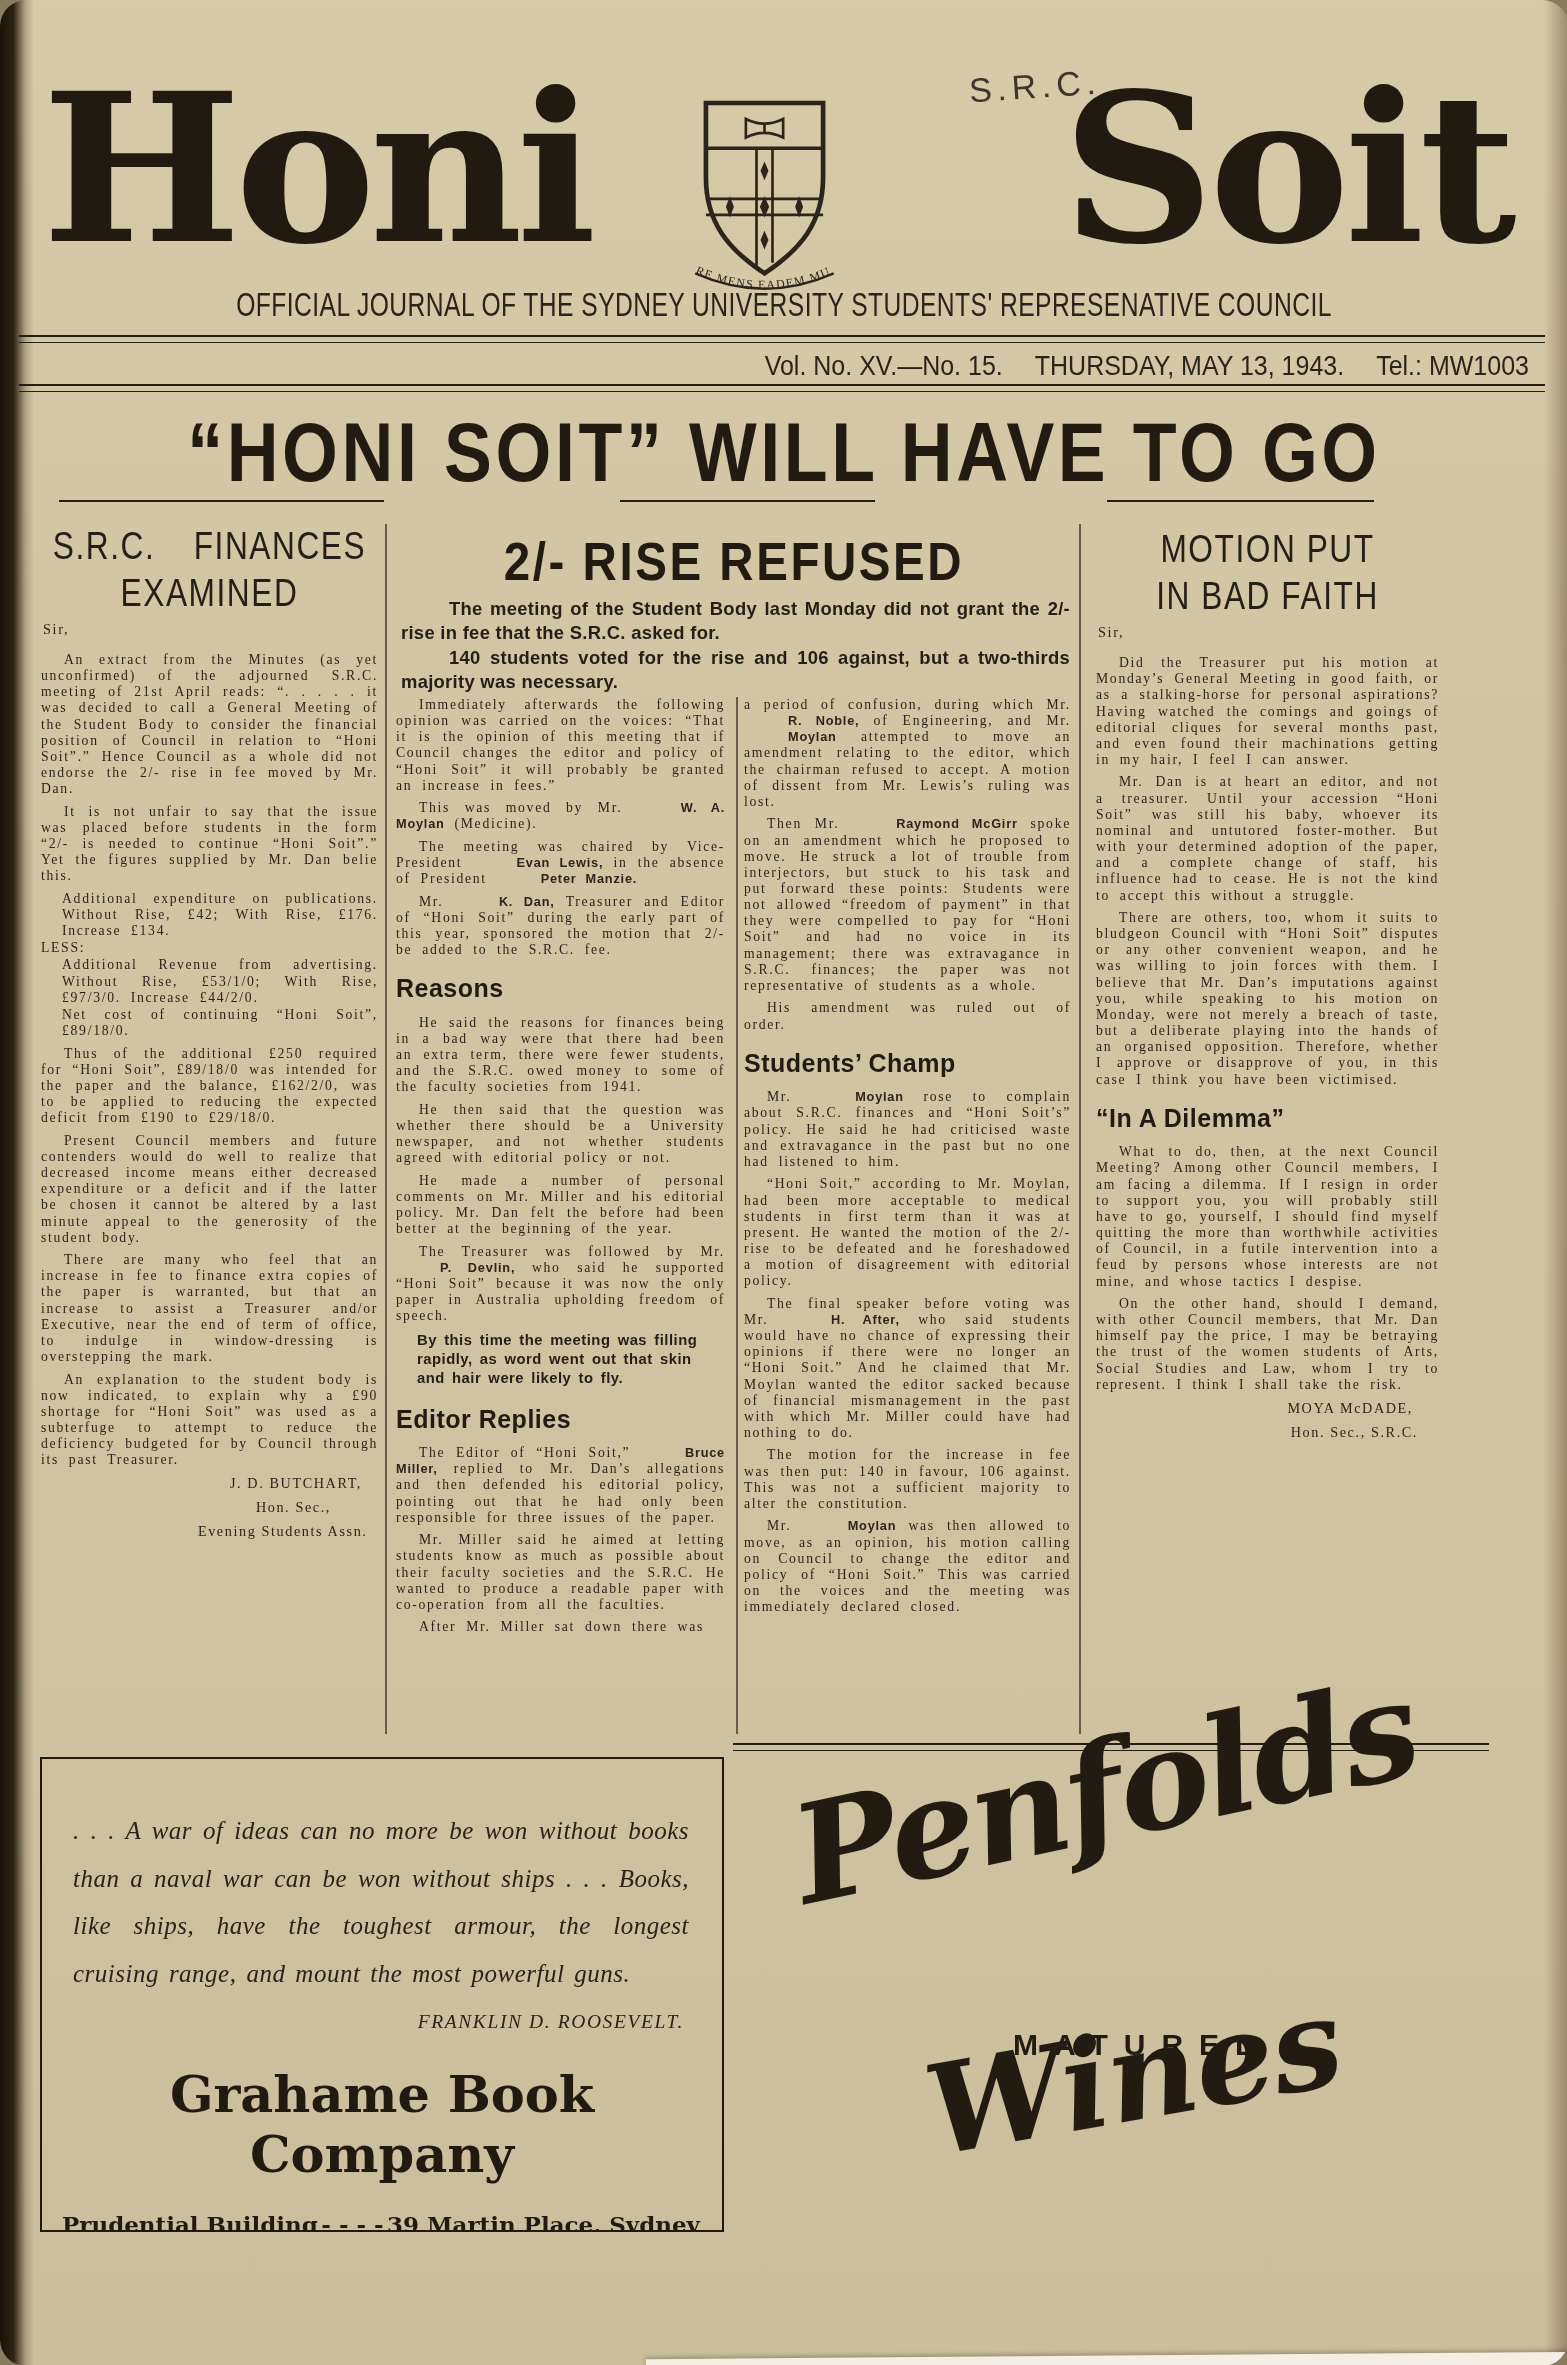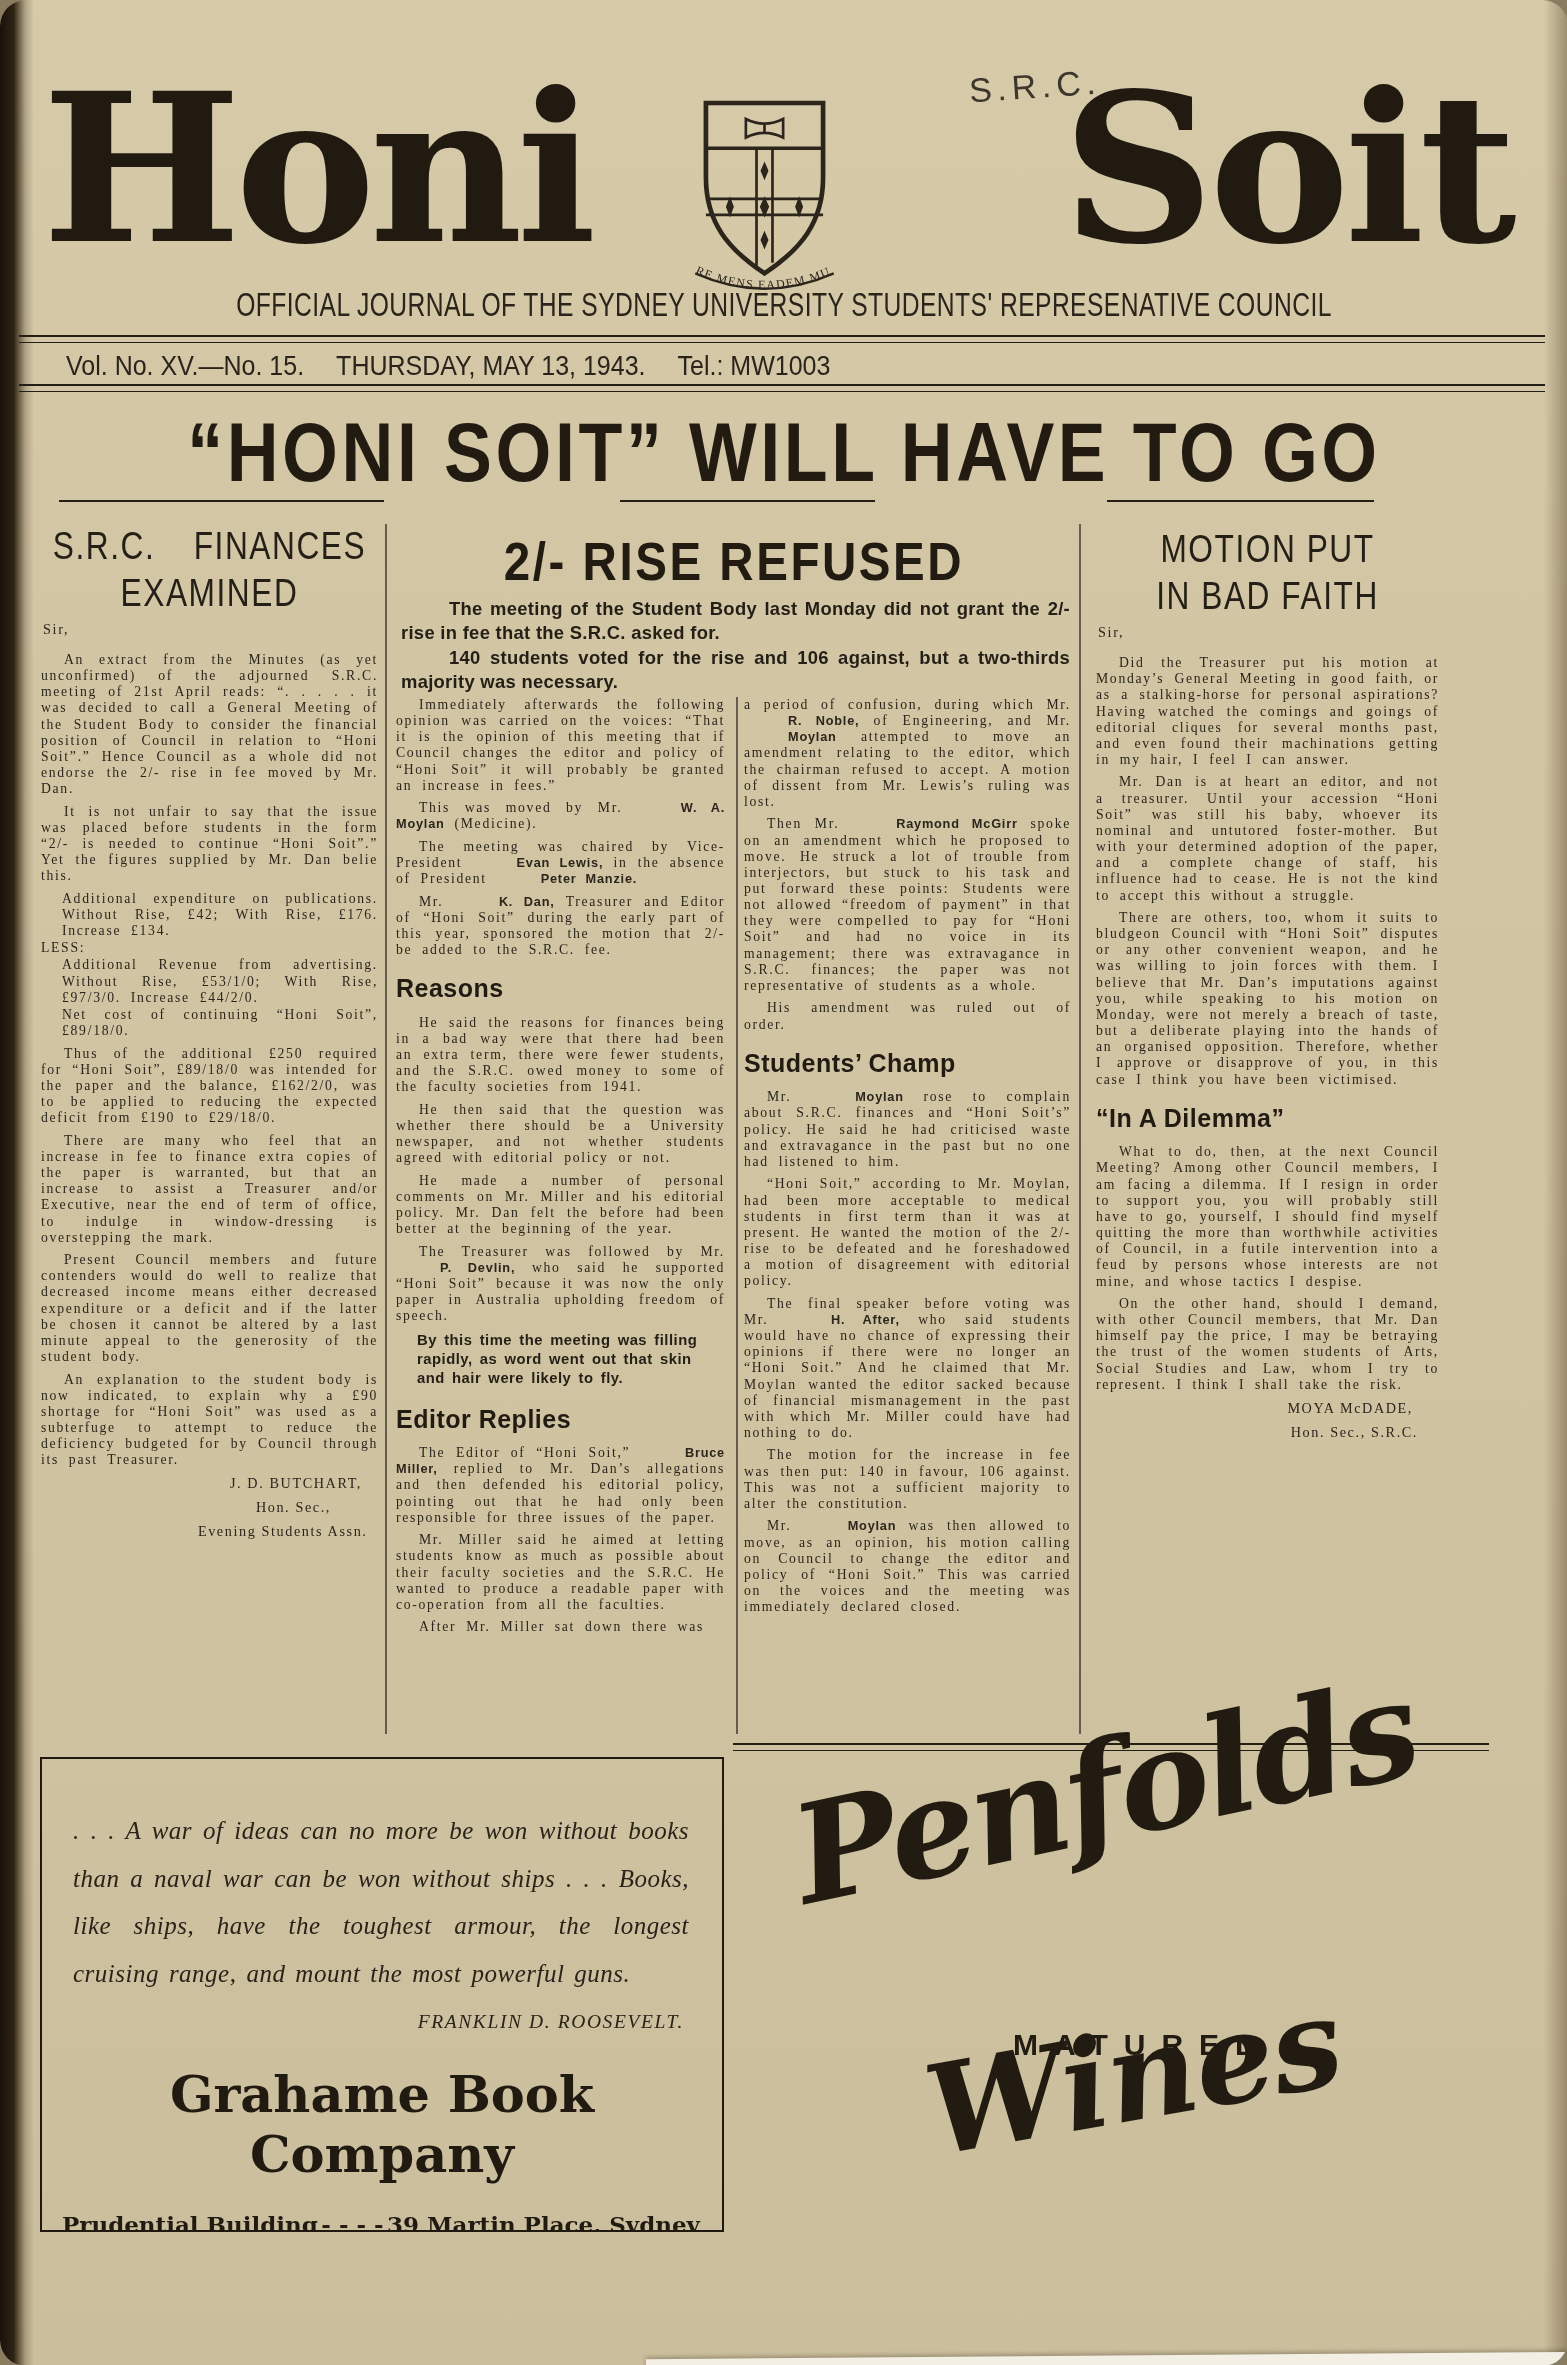--- a/index.html
+++ b/index.html
@@ -18,22 +18,22 @@
   .blackletter{font-family:"DejaVu Serif",serif;font-weight:bold;color:#201a10;}
   .m-honi{position:absolute;left:42px;top:63px;font-size:211px;line-height:1;letter-spacing:-6.3px;transform:scaleY(.98);}
   .m-soit{position:absolute;left:1062px;top:63px;font-size:211px;line-height:1;letter-spacing:-5.3px;transform:scaleY(.98);}
   .m-src{position:absolute;left:969px;top:67px;font-family:"Liberation Sans",sans-serif;font-size:34px;
         letter-spacing:5.3px;color:#3d362c;transform:rotate(-4deg);}
   .crest{position:absolute;left:684px;top:87px;width:161px;height:213px;}
   .subtitle{position:absolute;left:0;right:0;top:287px;text-align:center;font-family:"Liberation Sans",sans-serif;
         font-size:28px;font-weight:400;letter-spacing:0.5px;color:#2a241b;transform:scale(.88,1.16);transform-origin:center top;}
   .rule{position:absolute;left:19px;right:23px;border-top:2.1px solid #241f15;}
   .rule.thin{border-top-width:1.6px;}
-  .dateline{position:absolute;left:19px;right:23px;top:349px;display:flex;justify-content:flex-start;
-        font-family:"Liberation Sans",sans-serif;font-size:25px;color:#2a241b;margin-left:31px;}
+  .dateline{position:absolute;left:19px;right:23px;top:349px;display:flex;justify-content:flex-end;
+        font-family:"Liberation Sans",sans-serif;font-size:25px;color:#2a241b;}
   .dateline span{display:inline-block;transform:scaleY(1.12);transform-origin:center top;padding:0 16px;}
 
   
   .headline{position:absolute;left:0;right:0;top:405px;text-align:center;font-family:"Liberation Sans",sans-serif;
         font-weight:700;font-size:74px;letter-spacing:3.7px;color:#211b12;transform:scale(.97,1.12);transform-origin:center top;
         white-space:nowrap;}
   .shortrule{position:absolute;border-top:2.6px solid #241f15;top:500px;}
   .sr1{left:59px;width:325px;} .sr2{left:620px;width:255px;} .sr3{left:1107px;width:267px;}
 
   
@@ -142,22 +142,22 @@
       <div class="l2">EXAMINED</div>
     </div>
     <div class="salutation">Sir,</div>
     <p>An extract from the Minutes (as yet unconfirmed) of the adjourned S.R.C. meeting of 21st April reads: “. . . . . it was decided to call a General Meeting of the Student Body to consider the financial position of Council in relation to “Honi Soit”.” Hence Council as a whole did not endorse the 2/- rise in fee moved by Mr. Dan.</p>
     <p>It is not unfair to say that the issue was placed before students in the form “2/- is needed to continue “Honi Soit”.” Yet the figures supplied by Mr. Dan belie this.</p>
     <p class="hang tight">Additional expenditure on publications. Without Rise, £42; With Rise, £176. Increase £134.</p>
     <p class="noind tight">LESS:</p>
     <p class="hang tight">Additional Revenue from advertising. Without Rise, £53/1/0; With Rise, £97/3/0. Increase £44/2/0.</p>
     <p class="hang">Net cost of continuing “Honi Soit”, £89/18/0.</p>
     <p>Thus of the additional £250 required for “Honi Soit”, £89/18/0 was intended for the paper and the balance, £162/2/0, was to be applied to reducing the expected deficit from £190 to £29/18/0.</p>
+    <p>Present Council members and future contenders would do well to realize that decreased income means either decreased expenditure or a deficit and if the latter be chosen it cannot be altered by a last minute appeal to the generosity of the student body.</p>
     <p>There are many who feel that an increase in fee to finance extra copies of the paper is warranted, but that an increase to assist a Treasurer and/or Executive, near the end of term of office, to indulge in window-dressing is overstepping the mark.</p>
-    <p>Present Council members and future contenders would do well to realize that decreased income means either decreased expenditure or a deficit and if the latter be chosen it cannot be altered by a last minute appeal to the generosity of the student body.</p>
     <p>An explanation to the student body is now indicated, to explain why a £90 shortage for “Honi Soit” was used as a subterfuge to attempt to reduce the deficiency budgeted for by Council through its past Treasurer.</p>
     <div class="sig">
       <div style="padding-right:16px">J. D. BUTCHART,</div>
       <div style="padding-right:47px">Hon. Sec.,</div>
       <div style="padding-right:10.5px">Evening Students Assn.</div>
     </div>
   </div>
 
   <div class="mid-title">2/- RISE REFUSED</div>
   <div class="mid-lead">

